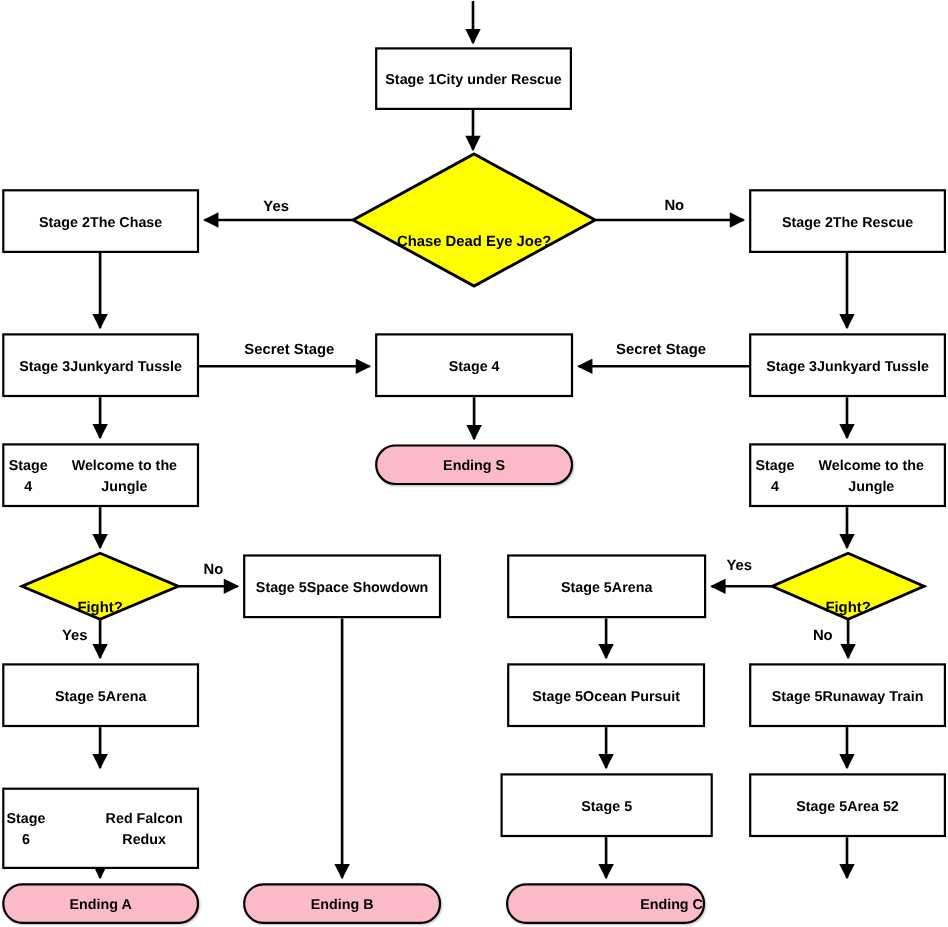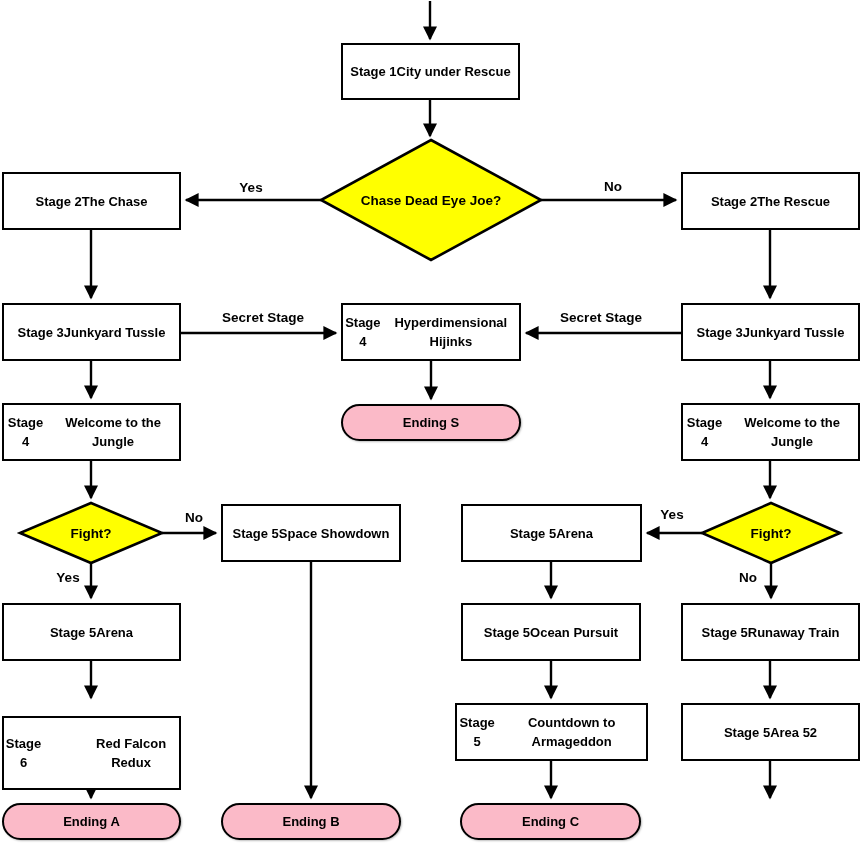--- a/index.html
+++ b/index.html
@@ -46,20 +46,21 @@
     box-shadow: 1px 1px 2px rgba(0,0,0,0.25);
   }
   .diamond-label {
     position: absolute;
     transform: translate(-50%, -50%);
     font-weight: bold;
     font-size: 13.5px;
     color: #000000;
     white-space: nowrap;
     text-align: center;
+    margin-top: 19px;
   }
   .edge-label {
     position: absolute;
     transform: translate(-50%, -50%);
     font-weight: bold;
     font-size: 13.5px;
     color: #000000;
     white-space: nowrap;
   }
 </style>
@@ -123,21 +124,20 @@
       <div class="node process" style="left: 681px; top: 172px; width: 179px; height: 58px;">
         <span>Stage 2</span>
         <span>The Rescue</span>
       </div>
       <div class="node process" style="left: 2px; top: 303px; width: 179px; height: 58px;">
         <span>Stage 3</span>
         <span>Junkyard Tussle</span>
       </div>
       <div class="node process" style="left: 341px; top: 303px; width: 180px; height: 58px;">
         <span>Stage 4</span>
-        <span>Hyperdimensional Hijinks</span>
       </div>
       <div class="node process" style="left: 681px; top: 303px; width: 179px; height: 58px;">
         <span>Stage 3</span>
         <span>Junkyard Tussle</span>
       </div>
       <div class="node terminator" style="left: 341px; top: 404px; width: 180px; height: 37px; background: rgb(251, 186, 200);">
         <span>Ending S</span>
       </div>
       <div class="node process" style="left: 2px; top: 403px; width: 179px; height: 58px;">
         <span>Stage 4</span>
@@ -168,32 +168,31 @@
       <div class="node process" style="left: 681px; top: 603px; width: 179px; height: 58px;">
         <span>Stage 5</span>
         <span>Runaway Train</span>
       </div>
       <div class="node process" style="left: 2px; top: 716px; width: 179px; height: 74px; gap: 40px;">
         <span>Stage 6</span>
         <span>Red Falcon Redux</span>
       </div>
       <div class="node process" style="left: 455px; top: 703px; width: 193px; height: 58px;">
         <span>Stage 5</span>
-        <span>Countdown to Armageddon</span>
       </div>
       <div class="node process" style="left: 681px; top: 703px; width: 179px; height: 58px;">
         <span>Stage 5</span>
         <span>Area 52</span>
       </div>
       <div class="node terminator" style="left: 2px; top: 803px; width: 179px; height: 37px; background: rgb(251, 186, 200);">
         <span>Ending A</span>
       </div>
       <div class="node terminator" style="left: 221px; top: 803px; width: 180px; height: 37px; background: rgb(251, 186, 200);">
         <span>Ending B</span>
       </div>
-      <div class="node terminator" style="left: 460px; top: 803px; width: 181px; height: 37px; background: rgb(251, 186, 200);">
+      <div class="node terminator" style="left: 460px; top: 803px; width: 181px; height: 37px; background: rgb(251, 186, 200); justify-content: flex-end;">
         <span>Ending C</span>
       </div>
       <div class="node terminator" style="left: 681px; top: 847px; width: 179px; height: 37px; background: rgb(251, 186, 200);">
         <span>Ending D</span>
       </div>
     </div>
 </div>
 
 </body></html>

